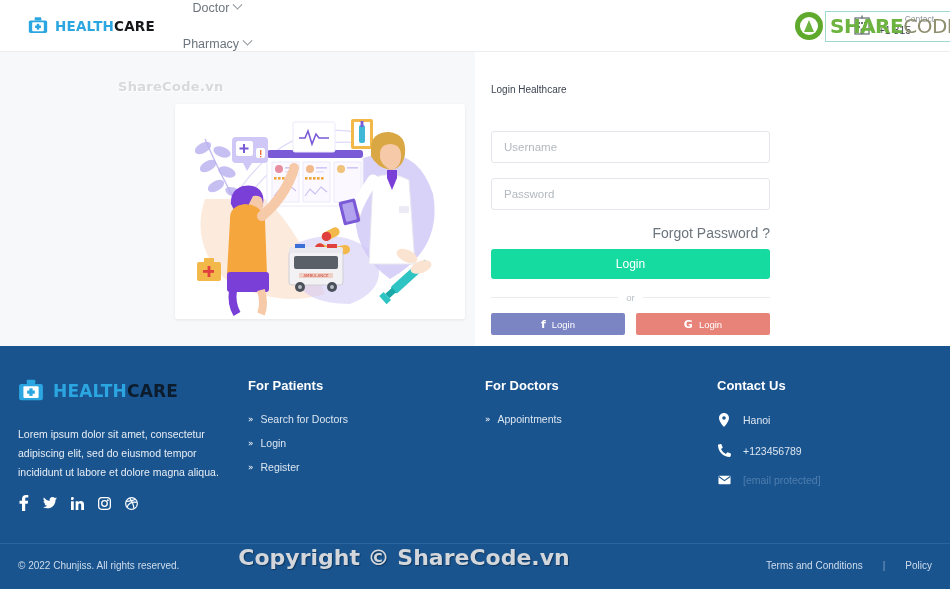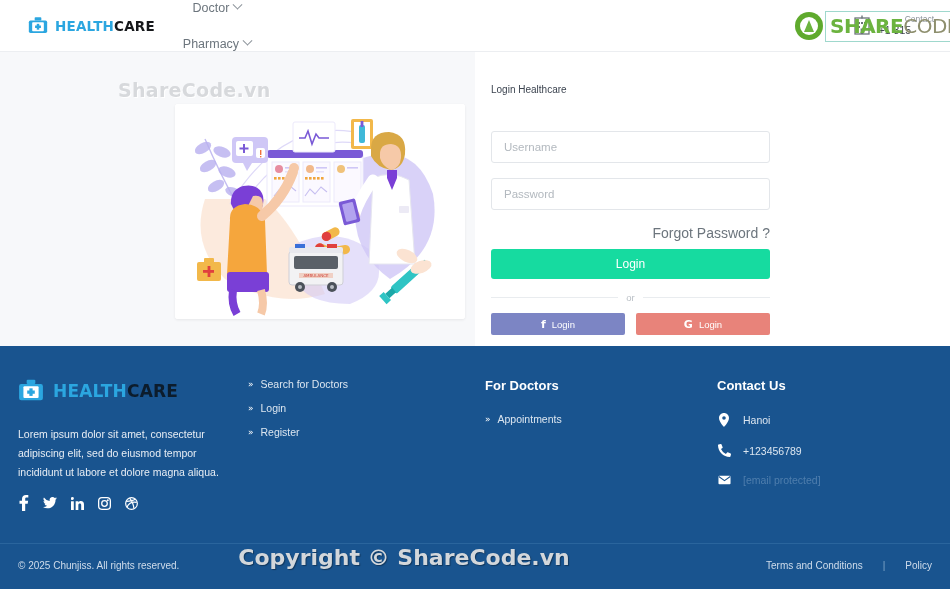--- a/index.html
+++ b/index.html
@@ -71,21 +71,21 @@
   .wm-word .d { color: #8e8f6e; }
 
   
   .main {
     position: absolute; top: 52px; left: 0;
     width: 950px; height: 294px; background: #f7f8fa;
   }
   .watermark-illu {
     position: absolute; left: 118px; top: 27px;
     font-family: "DejaVu Sans", sans-serif;
-    font-size: 19px; font-weight: bold; color: #d7d9dc;
+    font-size: 13px; font-weight: bold; color: #d7d9dc;
     text-shadow: 1px 1px 0 #ffffff;
     letter-spacing: .3px;
   }
 
   .illu-card {
     position: absolute; left: 175px; top: 52px;
     width: 290px; height: 215px;
     background: #ffffff; border-radius: 3px;
     box-shadow: 0 1px 3px rgba(0,0,0,.07);
     overflow: hidden;
@@ -485,20 +485,21 @@
         <span>
           <svg width="13" height="13" viewBox="0 0 14 14">
               <circle cx="7" cy="7" r="6.3" fill="none" stroke="#fff" stroke-width="1.3"></circle>
               <path d="M1.3 4.6c4 0 7.6-.6 10-2.4M2 11.4C3.6 7.2 7.6 4.9 12.6 5.8M5 1.2c2.6 3.1 4.2 6.9 4.6 11.4" fill="none" stroke="#fff" stroke-width="1.3"></path>
             </svg>
         </span>
       </div>
     </div>
 
     <div class="f-col f-c2">
+      <div class="f-head">For Patients</div>
       <div class="f-link">
         <span class="dchev">»</span>
         <span>Search for Doctors</span>
       </div>
       <div class="f-link">
         <span class="dchev">»</span>
         <span>Login</span>
       </div>
       <div class="f-link">
         <span class="dchev">»</span>
@@ -541,21 +542,21 @@
               <rect x=".5" y=".5" width="13" height="9" rx="1" fill="#fff"></rect>
               <path d="M.8 1.2L7 5.6l6.2-4.4" fill="none" stroke="#19548f" stroke-width="1.1"></path>
             </svg>
         </span>
         <span>[email protected]</span>
       </div>
     </div>
   </div>
 
   <div class="bottom">
-    <div class="bot-left">© 2025 Chunjiss. All rights reserved.</div>
+    <div class="bot-left">© 2022 Chunjiss. All rights reserved.</div>
     <div class="bot-right">
       <span>Terms and Conditions</span>
       <span class="sep">|</span>
       <span>Policy</span>
     </div>
   </div>
 
   <div class="bot-wm">Copyright © ShareCode.vn</div>
 
 </div>

